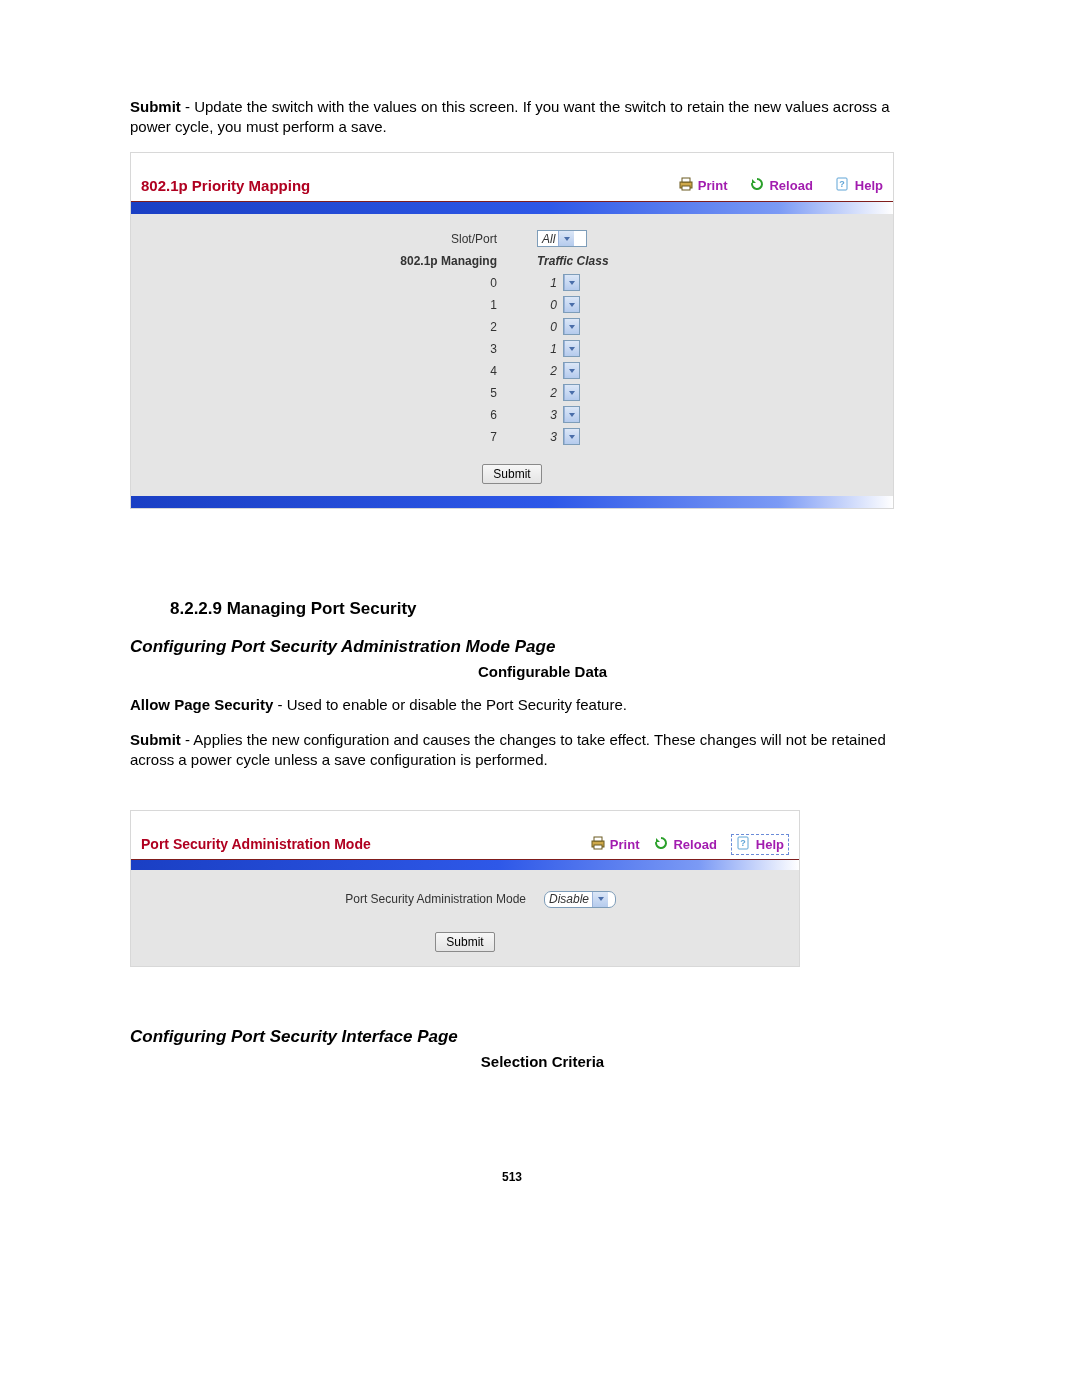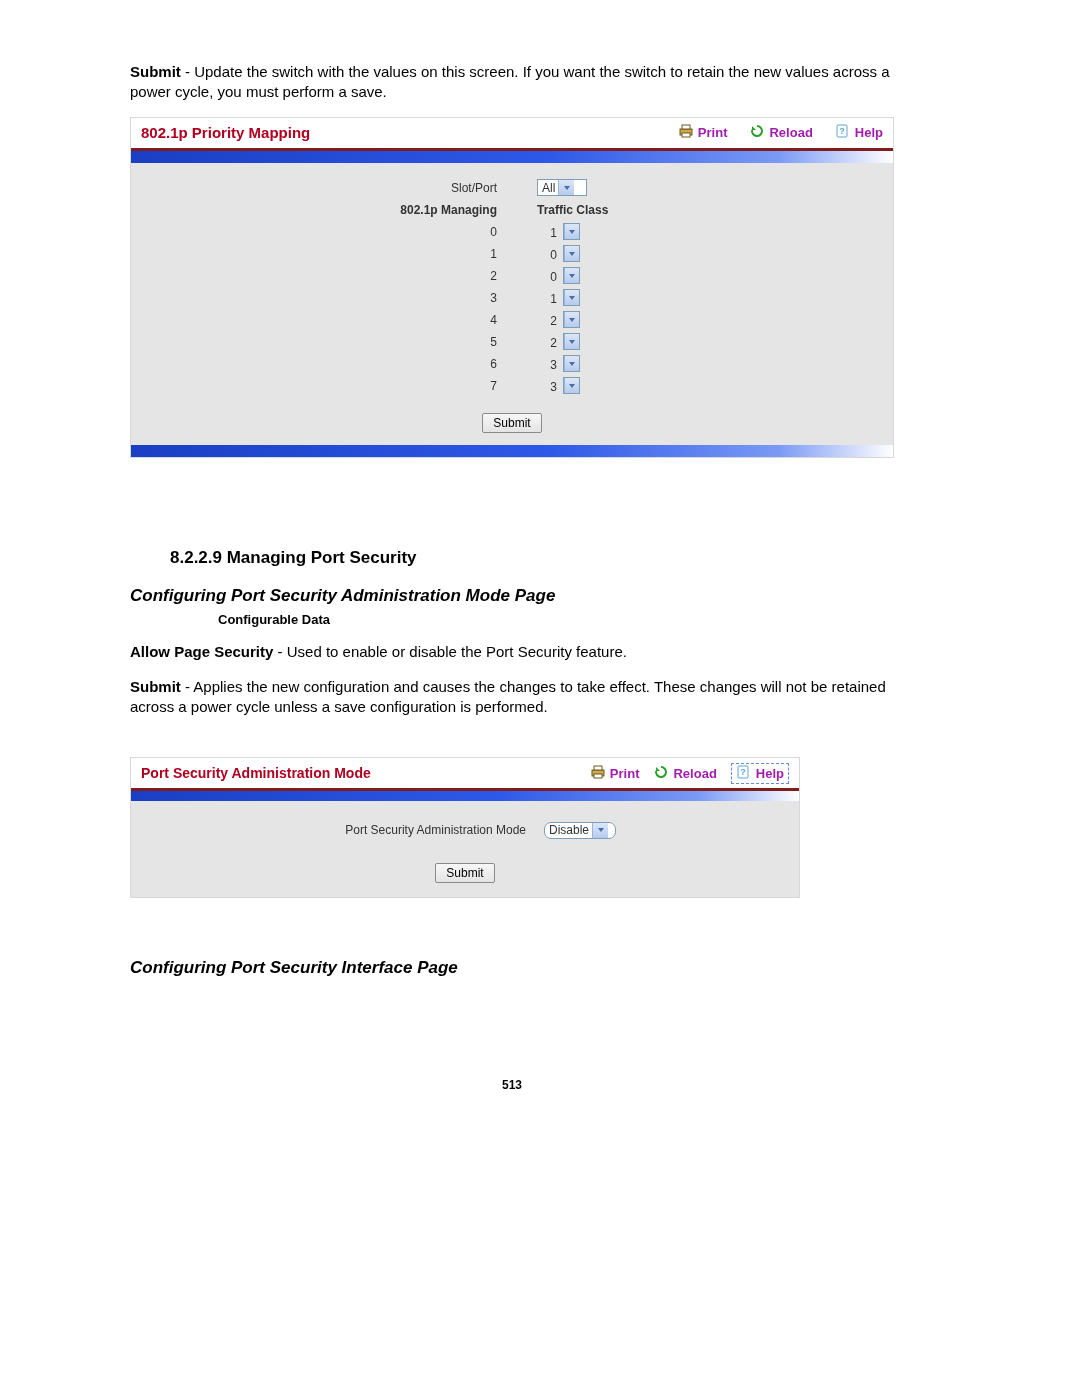--- a/index.html
+++ b/index.html
@@ -6,21 +6,21 @@
     margin: 0;
     padding: 0;
     background: #fff;
     font-family: Arial, Helvetica, sans-serif;
     font-size: 15px;
     color: #000;
   }
   .page {
     width: 1024px;
     min-height: 1397px;
-    padding: 47px 130px 40px 130px;
+    padding: 82px 130px 40px 130px;
     box-sizing: border-box;
     position: relative;
   }
   .para {
     line-height: 1.35;
     margin-bottom: 6px;
   }
   .bold { font-weight: bold; }
 
   
@@ -29,21 +29,22 @@
     margin-top: 14px;
     background: #fff;
   }
   .panel-header {
     display: flex;
     align-items: center;
     height: 30px;
     padding: 0 10px;
     font-family: Verdana, Arial, sans-serif;
     background: #fff;
-    border-bottom: 3px solid #7f1d1d;
+    border-bottom: 1px solid #7f1d1d;
+    margin-top: 18px;
   }
   .panel-title {
     color: #b00020;
     font-weight: bold;
     font-size: 15px;
     flex: 0 0 auto;
   }
   .header-spacer { flex: 1 1 auto; }
   .hdr-btn {
     display: inline-flex;
@@ -85,24 +86,25 @@
   .row .lbl {
     width: 200px;
     text-align: right;
     font-family: Verdana, Arial, sans-serif;
   }
   .row .lbl.bold { font-weight: bold; }
   .row .val {
     width: 190px;
     text-align: left;
     display: flex;
-    align-items: flex-end;
+    align-items: center;
     justify-content: flex-start;
     gap: 6px;
     font-family: Verdana, Arial, sans-serif;
+    font-style: italic;
   }
   .val .num {
     width: 20px;
     text-align: right;
   }
   .dd {
     border: 1px solid #7e9db9;
     background: #fff;
     font-family: Verdana, Arial, sans-serif;
     font-size: 12px;
@@ -143,23 +145,24 @@
     font-weight: bold;
     margin: 90px 0 18px 40px;
   }
   h4.ital {
     font-size: 17px;
     font-style: italic;
     font-weight: bold;
     margin: 12px 0 6px 0;
   }
   h5.sub {
-    font-size: 13px;
-    font-weight: bold;
-    margin: 4px 0 14px 88px;
+    font-size: 15px;
+    font-weight: bold;
+    margin: 4px 0 14px 61px;
+    text-align: center;
   }
 
   .page-num {
     text-align: center;
     font-size: 12px;
     font-weight: bold;
     margin-top: 100px;
   }
 
   
@@ -410,16 +413,17 @@
           </span>
         </div>
       </div>
       <div class="submit-row" style="margin-top:22px;">
         <button class="submit">Submit</button>
       </div>
     </div>
   </div>
 
   <h4 class="ital" style="margin-top:60px;">Configuring Port Security Interface Page</h4>
+  <h5 class="sub">Selection Criteria</h5>
 
   <div class="page-num">513</div>
 
 </div>
 
 </body></html>

